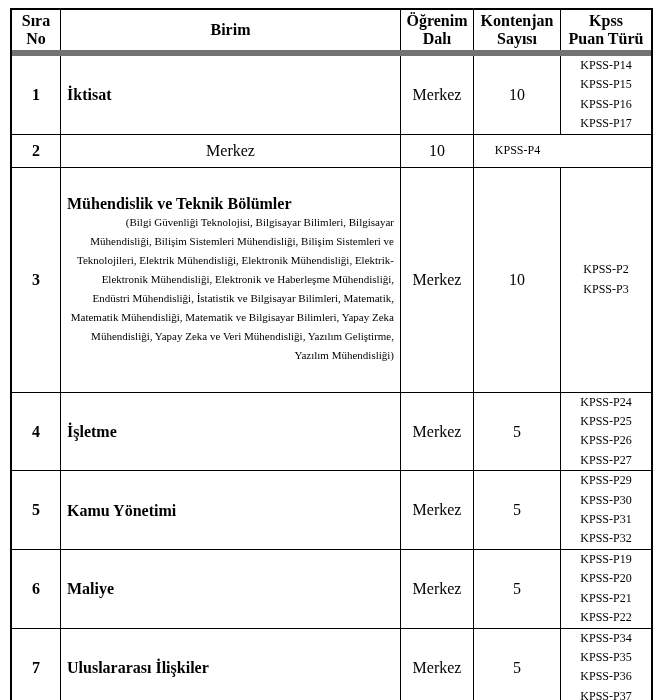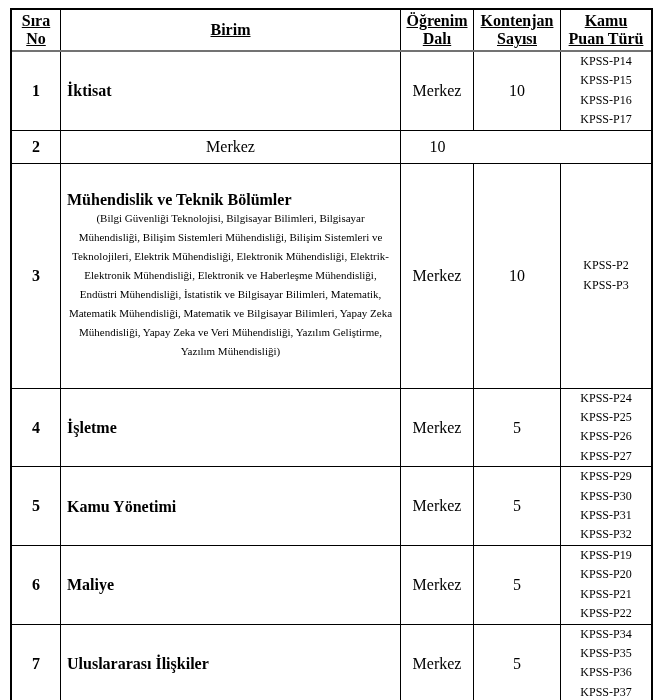--- a/index.html
+++ b/index.html
@@ -16,21 +16,21 @@
     width: 643px;
     border: 2px solid #000;
     background: #fff;
   }
   .trow {
     display: grid;
     grid-template-columns: 49px 340px 73px 87px 1fr;
     border-bottom: 1px solid #000;
   }
   .trow:last-child { border-bottom: none; }
-  .trow.thead { border-bottom: 2px solid #737373; text-decoration: underline; }
+  .trow.thead { border-bottom: 6px solid #737373; }
   .cell {
     border-right: 1px solid #000;
     display: flex;
     flex-direction: column;
     align-items: center;
     justify-content: center;
     text-align: center;
     font-size: 16px;
     line-height: 19.4px;
     padding: 0 2px;
@@ -39,21 +39,21 @@
   .cell:last-child { border-right: none; }
   .thead .cell {
     font-weight: bold;
     font-size: 16px;
     line-height: 18px;
     padding: 2px 1px;
   }
   .c-no { font-weight: bold; }
   .c-field {
     align-items: flex-start;
-    text-align: center;
+    text-align: right;
     padding: 10px 6px;
   }
   .field-title { font-weight: bold; font-size: 16px; line-height: 19px; }
   .field-detail { font-weight: normal; font-size: 11px; line-height: 19px; }
   .score-line { font-size: 12px; line-height: 19.4px; }
   
   .h-head .cell { min-height: 37px; }
   .h-r1 .cell { min-height: 77px; }
   .h-r2 .cell { min-height: 32px; }
   .h-r3 .cell { min-height: 224px; }
@@ -76,21 +76,21 @@
       <div>Birim</div>
     </div>
     <div class="cell">
       <div>Öğrenim Dalı</div>
     </div>
     <div class="cell">
       <div>Kontenjan</div>
       <div>Sayısı</div>
     </div>
     <div class="cell">
-      <div>Kamu</div>
+      <div>Kpss</div>
       <div>Puan Türü</div>
     </div>
   </div>
 
   <div class="trow h-r1">
     <div class="cell c-no">1</div>
     <div class="cell c-field">
       <div class="field-title">İktisat</div>
     </div>
     <div class="cell">Merkez</div>
@@ -100,20 +100,26 @@
       <div class="score-line">KPSS-P15</div>
       <div class="score-line">KPSS-P16</div>
       <div class="score-line">KPSS-P17</div>
     </div>
   </div>
 
   <div class="trow h-r2">
     <div class="cell c-no">2</div>
     <div class="cell">Merkez</div>
     <div class="cell">10</div>
+    <div class="cell">
+      <div class="score-line">KPSS-P4</div>
+      <div class="score-line"></div>
+      <div class="score-line"></div>
+      <div class="score-line"></div>
+    </div>
   </div>
 
   <div class="trow h-r3">
     <div class="cell c-no">3</div>
     <div class="cell c-field">
       <div class="field-title">Mühendislik ve Teknik Bölümler</div>
       <div class="field-detail">(Bilgi Güvenliği Teknolojisi, Bilgisayar Bilimleri, Bilgisayar Mühendisliği, Bilişim Sistemleri Mühendisliği, Bilişim Sistemleri ve Teknolojileri, Elektrik Mühendisliği, Elektronik Mühendisliği, Elektrik-Elektronik Mühendisliği, Elektronik ve Haberleşme Mühendisliği, Endüstri Mühendisliği, İstatistik ve Bilgisayar Bilimleri, Matematik, Matematik Mühendisliği, Matematik ve Bilgisayar Bilimleri, Yapay Zeka Mühendisliği, Yapay Zeka ve Veri Mühendisliği, Yazılım Geliştirme, Yazılım Mühendisliği)</div>
     </div>
     <div class="cell">Merkez</div>
     <div class="cell">10</div>

